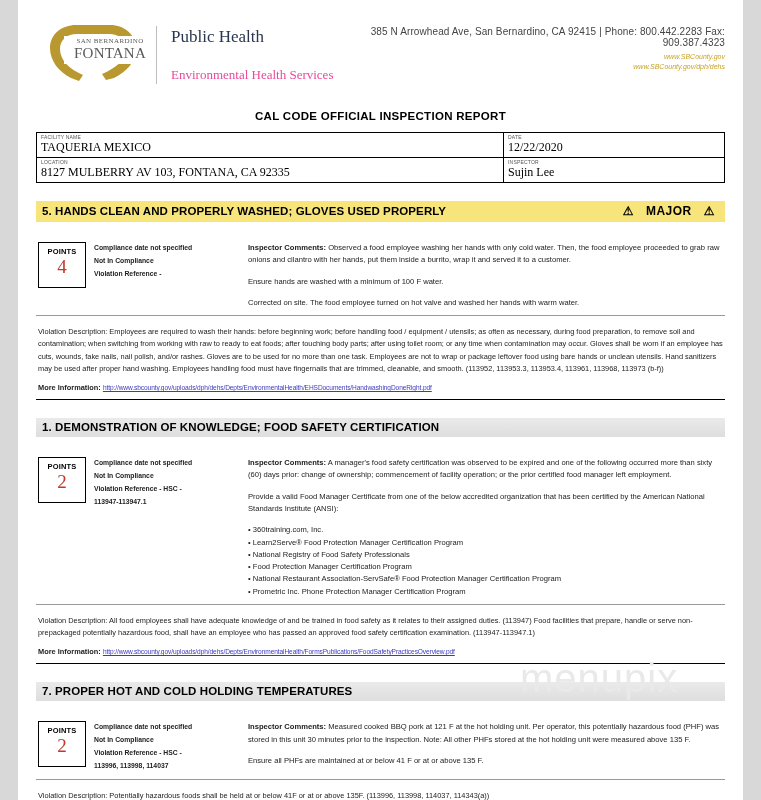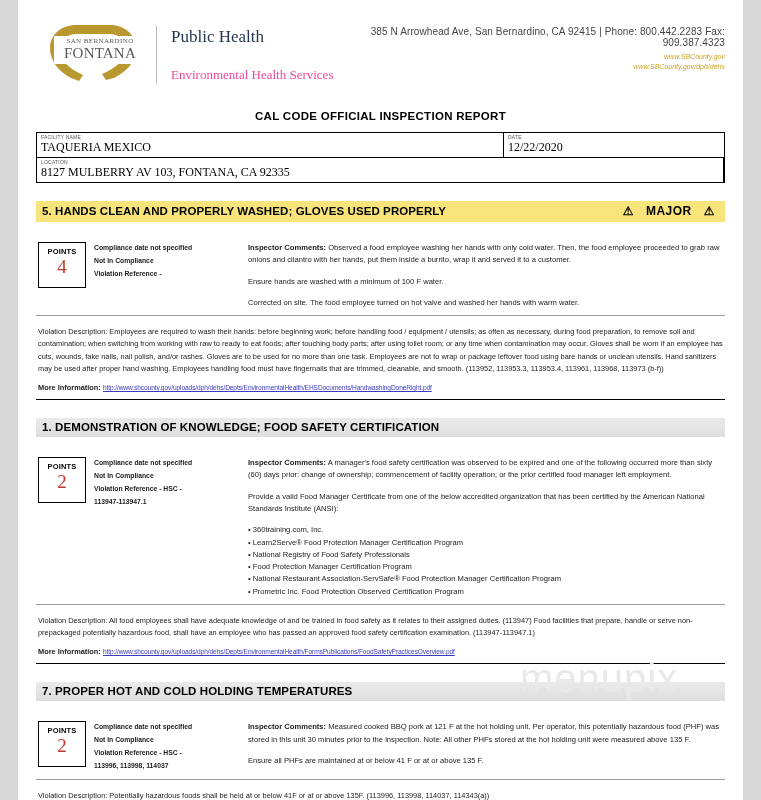--- a/index.html
+++ b/index.html
@@ -44,21 +44,21 @@
   }
   .logo-block {
     width: 120px;
     flex: 0 0 120px;
     position: relative;
     height: 60px;
   }
   .logo-svg { display: block; }
   .logo-text {
     position: absolute;
-    left: 18px;
+    left: 28px;
     top: 14px;
     width: 92px;
     background: #ffffff;
     text-align: center;
     font-family: "Liberation Serif", serif;
     color: #5a5a5a;
     line-height: 1;
     padding: 2px 0 3px 0;
   }
   .logo-text .l1 { font-size: 7px; letter-spacing: .4px; display: block; }
@@ -288,20 +288,24 @@
       <div class="fcell right">
         <div class="flabel">DATE</div>
         <div class="fvalue">12/22/2020</div>
       </div>
     </div>
     <div class="frow">
       <div class="fcell left">
         <div class="flabel">LOCATION</div>
         <div class="fvalue">8127 MULBERRY AV 103, FONTANA, CA 92335</div>
       </div>
+      <div class="fcell right">
+        <div class="flabel">INSPECTOR</div>
+        <div class="fvalue">Sujin Lee</div>
+      </div>
     </div>
   </div>
 
   <div id="violations-container">
       <div class="section">
         <div class="sec-bar major">
           <div class="sec-title">5. HANDS CLEAN AND PROPERLY WASHED; GLOVES USED PROPERLY</div>
           <div class="major-flag">
             <span class="tri">⚠</span>
             <span>MAJOR</span>
@@ -346,21 +350,21 @@
           </div>
           <div class="comments">
             <p><b>Inspector Comments:</b> <span>A manager's food safety certification was observed to be expired and one of the following occurred more than sixty (60) days prior: change of ownership; commencement of facility operation; or the prior certified food manager left employment.</span></p>
             <p><span>Provide a valid Food Manager Certificate from one of the below accredited organization that has been certified by the American National Standards Institute (ANSI):</span></p>
             <div class="bullets">
               <div>• 360training.com, Inc.</div>
               <div>• Learn2Serve® Food Protection Manager Certification Program</div>
               <div>• National Registry of Food Safety Professionals</div>
               <div>• Food Protection Manager Certification Program</div>
               <div>• National Restaurant Association-ServSafe® Food Protection Manager Certification Program</div>
-              <div>• Prometric Inc. Food Protection Observed Certification Program</div>
+              <div>• Prometric Inc. Phone Protection Manager Certification Program</div>
             </div>
           </div>
         </div>
         <div class="thin-rule"></div>
         <div class="desc"><b>Violation Description:</b>  <span>All food employees shall have adequate knowledge of and be trained in food safety as it relates to their assigned duties.  (113947) Food facilities that prepare, handle or serve non-prepackaged potentially hazardous food, shall have an employee who has passed an approved food safety certification examination.  (113947-113947.1)</span></div>
         <div class="more"><b>More Information:</b> <a href="#">http://www.sbcounty.gov/uploads/dph/dehs/Depts/EnvironmentalHealth/FormsPublications/FoodSafetyPracticesOverview.pdf</a></div>
         <div class="rule"></div>
       </div>
       <div class="section">
         <div class="sec-bar minor">

